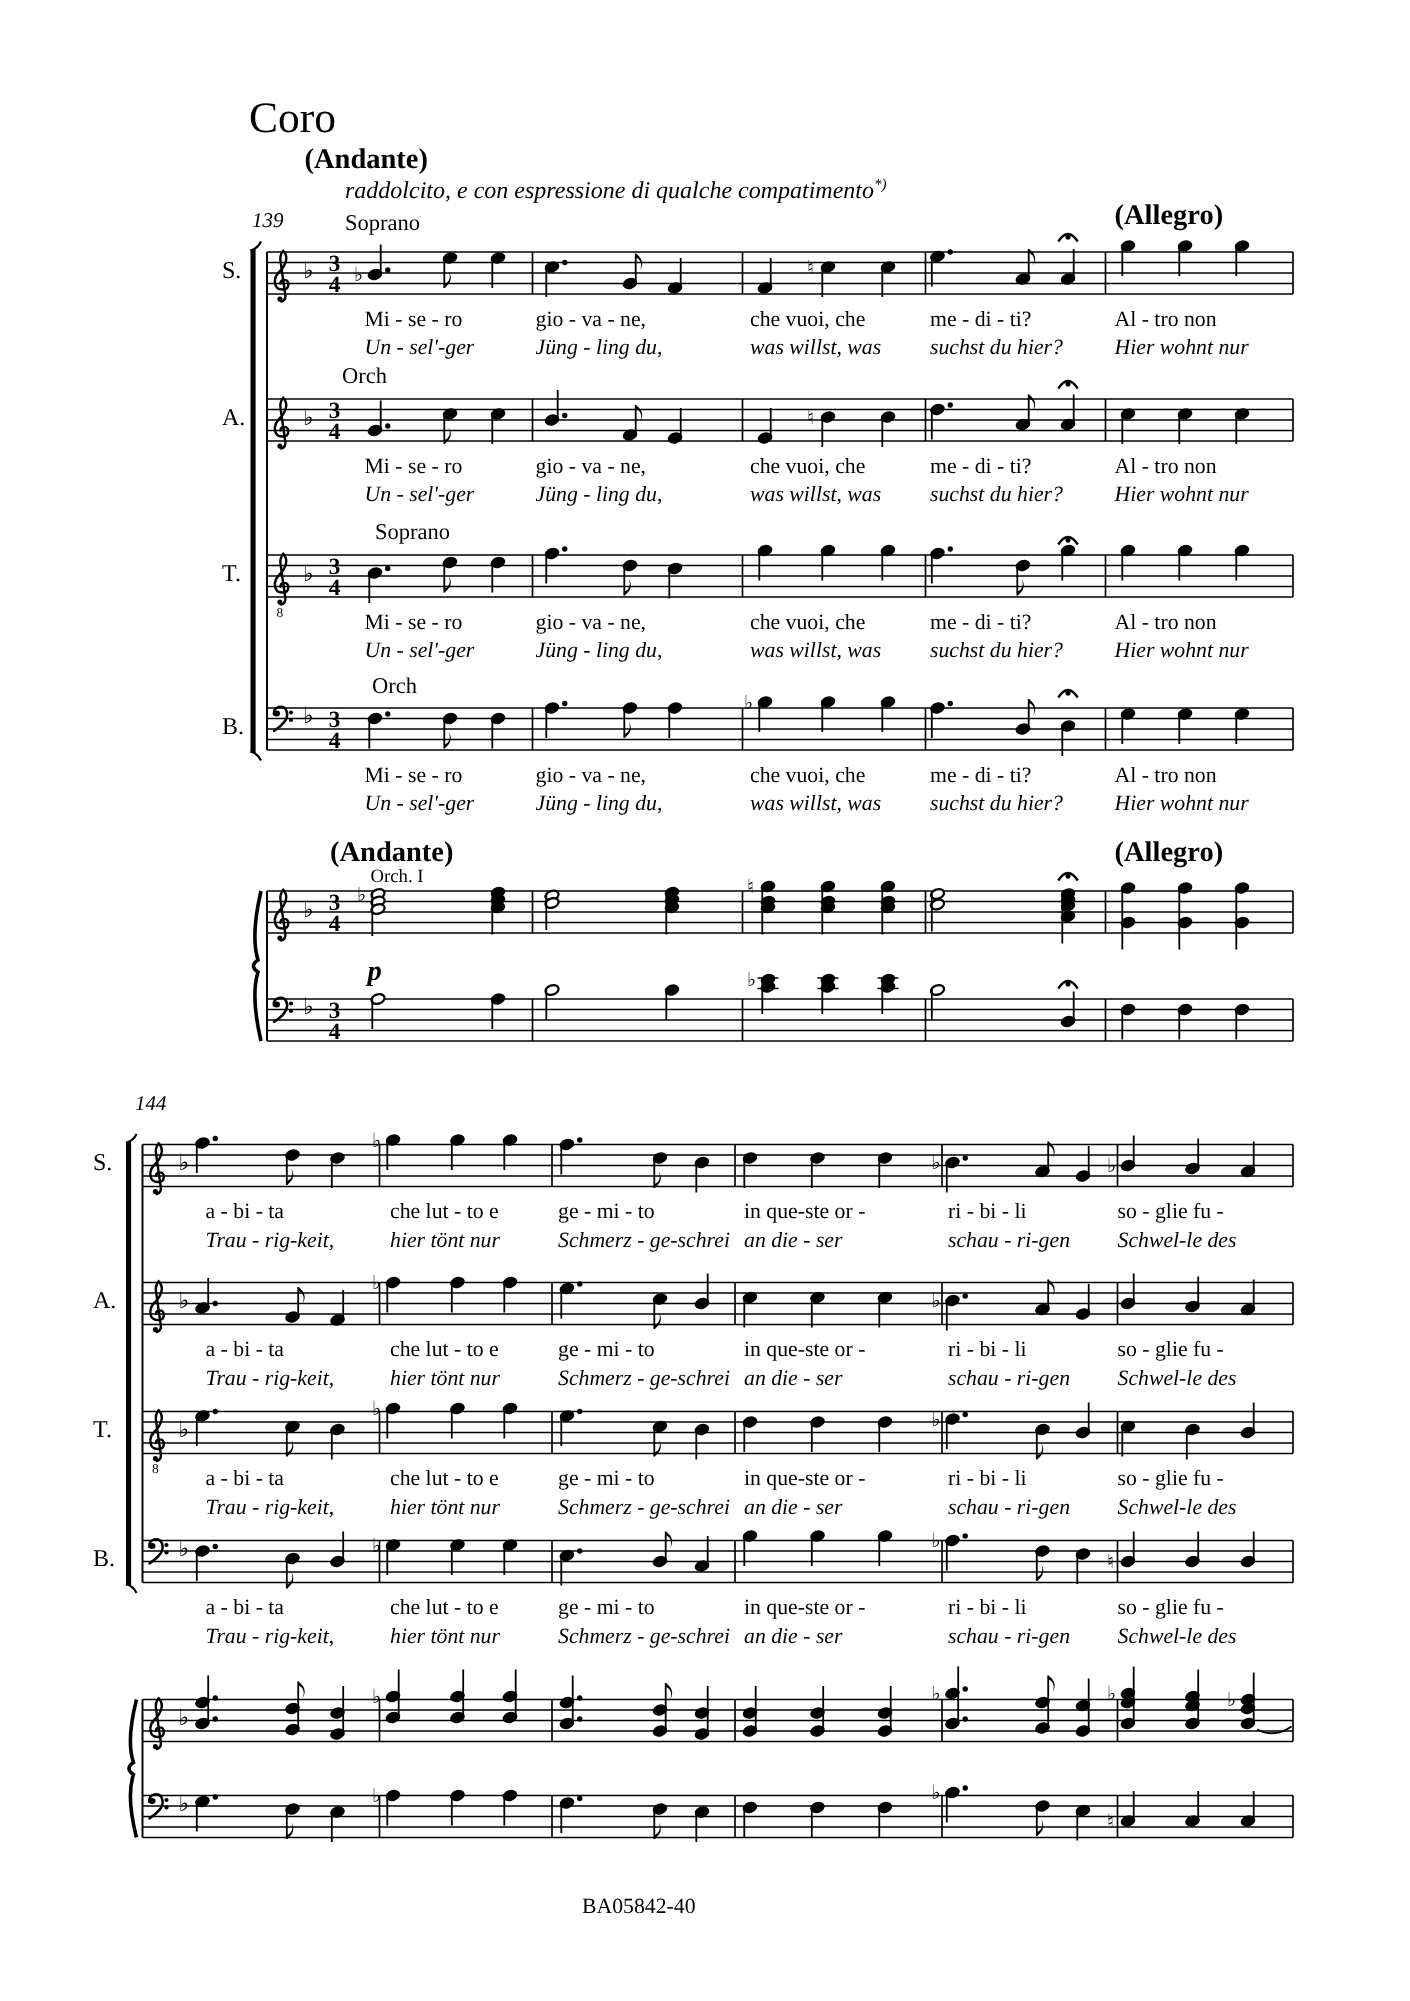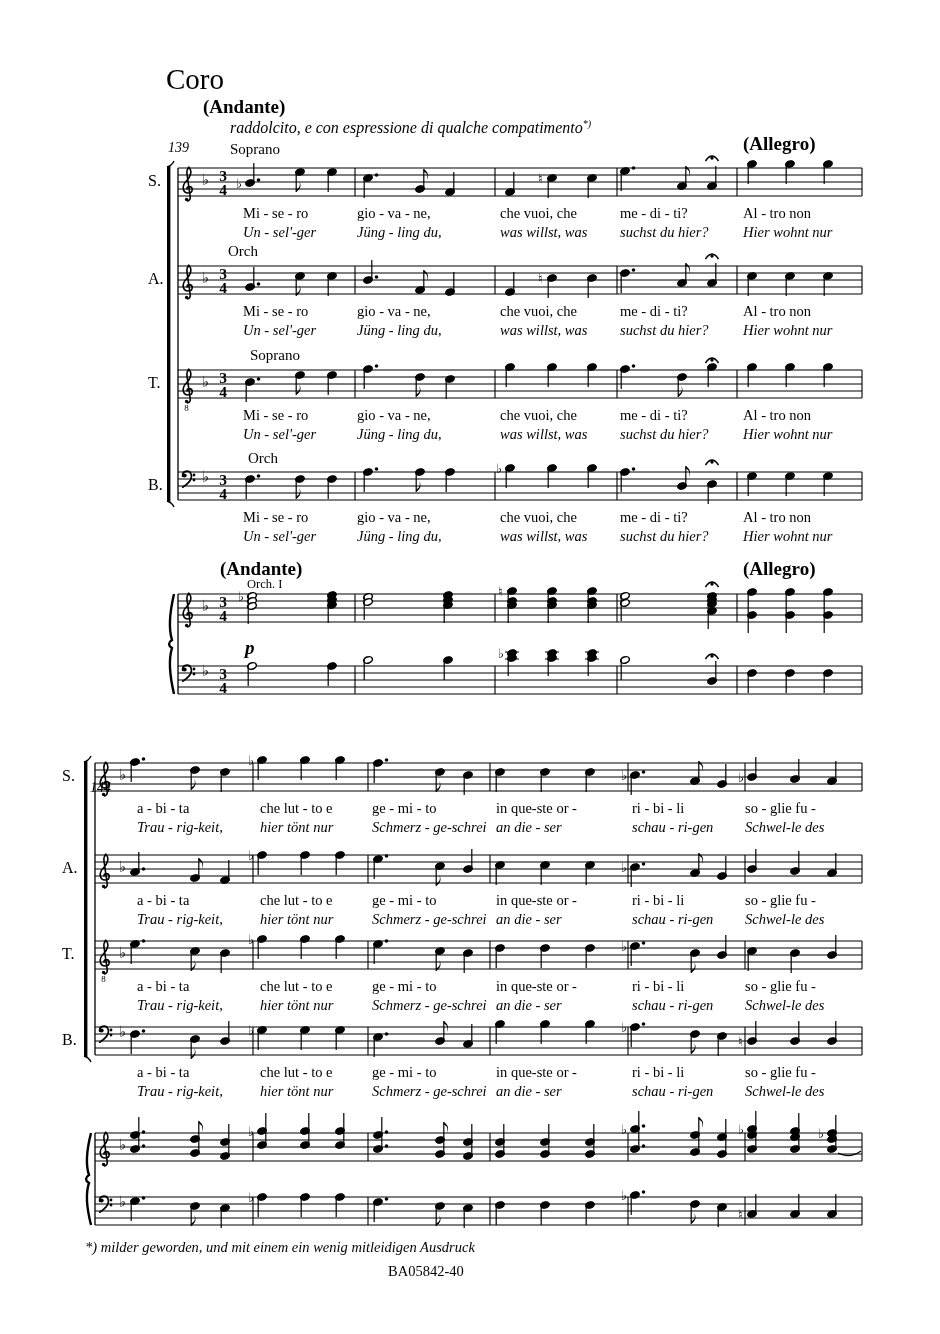--- a/index.html
+++ b/index.html
@@ -825,21 +825,21 @@
   <div class="t vlabel" style="left:148px;top:173px">S.</div>
   <div class="t vlabel" style="left:148px;top:271px">A.</div>
   <div class="t vlabel" style="left:148px;top:375px">T.</div>
   <div class="t vlabel" style="left:148px;top:477px">B.</div>
 
   <div class="t tempo" style="left:220px;top:559px">(Andante)</div>
   <div class="t orch" style="left:247px;top:578px">Orch. I</div>
   <div class="t tempo" style="left:743px;top:559px">(Allegro)</div>
   <div class="t dyn" style="left:245px;top:638px">p</div>
 
-  <div class="t mnum" style="left:90px;top:781px">144</div>
+  <div class="t mnum" style="left:90px;top:730px">144</div>
 
   <div class="t vlabel" style="left:62px;top:768px">S.</div>
   <div class="t vlabel" style="left:62px;top:860px">A.</div>
   <div class="t vlabel" style="left:62px;top:946px">T.</div>
   <div class="t vlabel" style="left:62px;top:1032px">B.</div>
 
   <div id="lyrics-layer">
       <span class="lyr " style="left: 243px; top: 205px;">Mi - se - ro</span>
       <span class="lyr lyr-de" style="left: 243px; top: 224px;">Un - sel'-ger</span>
       <span class="lyr " style="left: 357px; top: 205px;">gio - va - ne,</span>
@@ -923,15 +923,14 @@
       <span class="lyr " style="left: 372px; top: 1064px;">ge - mi - to</span>
       <span class="lyr lyr-de" style="left: 372px; top: 1083px;">Schmerz - ge-schrei</span>
       <span class="lyr " style="left: 496px; top: 1064px;">in que-ste or -</span>
       <span class="lyr lyr-de" style="left: 496px; top: 1083px;">an  die - ser</span>
       <span class="lyr " style="left: 632px; top: 1064px;">ri  -  bi - li</span>
       <span class="lyr lyr-de" style="left: 632px; top: 1083px;">schau - ri-gen</span>
       <span class="lyr " style="left: 745px; top: 1064px;">so - glie  fu -</span>
       <span class="lyr lyr-de" style="left: 745px; top: 1083px;">Schwel-le  des</span>
     </div>
 
-  <div class="t foot" style="left:85px;top:1240px">*) milder geworden, und mit einem ein wenig mitleidigen Ausdruck</div>
   <div class="t plate" style="left:388px;top:1264px">BA05842-40</div>
 </div>
 
 </body></html>

